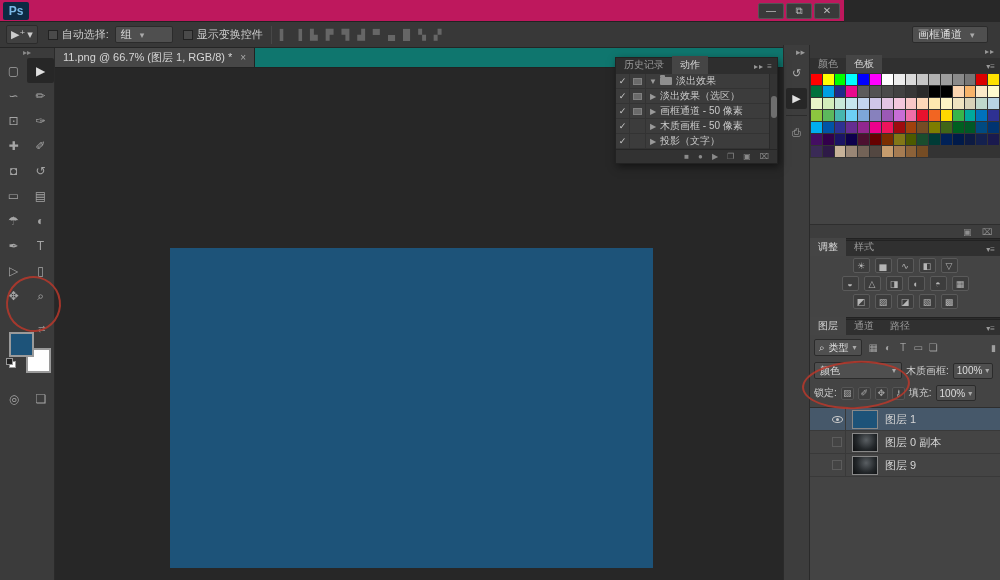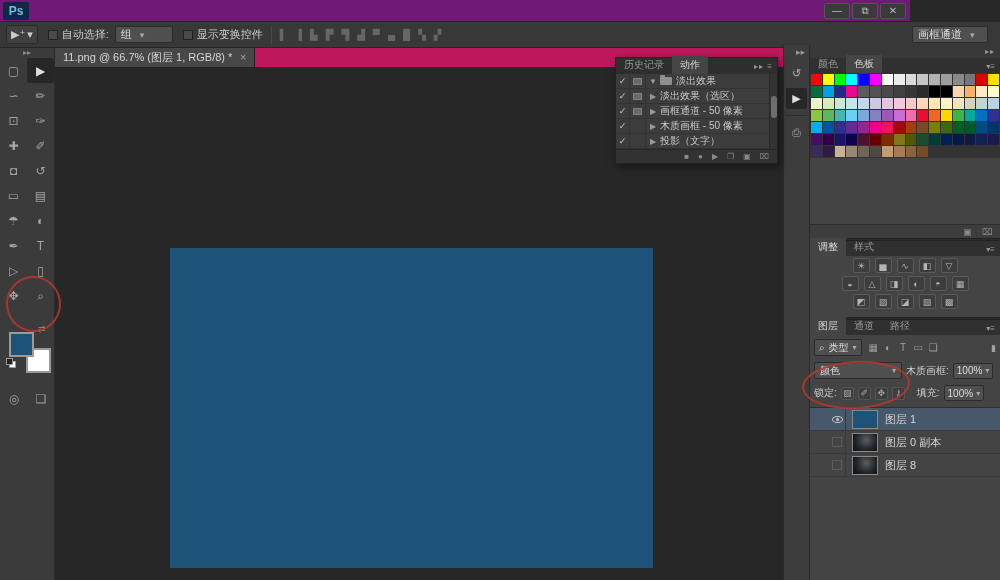--- a/index.html
+++ b/index.html
@@ -1,20 +1,20 @@
 <!DOCTYPE html>
 <html><head>
 <meta charset="utf-8">
 <style>
   * { margin:0; padding:0; box-sizing:border-box; }
   html,body { width:1000px; height:580px; overflow:hidden; }
   body { font-family:"Liberation Sans","DejaVu Sans",sans-serif; background:#282828; position:relative; font-size:12px; color:#ccc; }
 
   
-  .menubar { position:absolute; left:0; top:0; width:910px; height:22px; background:#701a75; border-bottom:1px solid #222; display:flex; align-items:center;justify-content:center; }
+  .menubar { position:absolute; left:0; top:0; width:844px; height:22px; background:#be185d; border-bottom:1px solid #222; display:flex; align-items:center;justify-content:center; }
   .ps-logo { width:26px; height:18px; margin-left:3px; background:#0d2a43; color:#7ab8e6; font-weight:bold; font-size:12px; display:flex; align-items:center; justify-content:center; border-radius:2px; }
   .menus { display:flex; margin-left:14px; gap:2px; }
   .menu-item { padding:2px 10px; color:#cfcfcf; font-size:12px; cursor:default; }
   .win-btns { margin-left:auto; display:flex; margin-right:4px; }
   .win-btn { width:26px; height:16px; border:1px solid #555; background:#3a3a3a; color:#bbb; font-size:10px; display:flex; align-items:center; justify-content:center; margin-left:2px; border-radius:2px; }
 
   
   .optionsbar { position:absolute; left:0; top:22px; width:1000px; height:26px; background:#383838; border-bottom:1px solid #252525; display:flex; align-items:center; font-size:11px; }
   .tool-badge { margin-left:6px; color:#ccc; display:flex; align-items:center; gap:2px; padding:2px 4px; border:1px solid #2b2b2b; background:#404040; border-radius:2px; }
   .chk { width:10px; height:10px; border:1px solid #222; background:#4a4a4a; display:inline-block; margin:0 4px 0 10px; }
@@ -35,21 +35,21 @@
   .swatch-bg { position:absolute; left:26px; top:24px; width:25px; height:25px; border:2px solid #9a9a9a; background:#fff; z-index:1; }
   .mini-reset { position:absolute; left:6px; top:34px; width:11px; height:11px; z-index:3; }
   .mini-reset i { position:absolute; width:7px; height:7px; border:1px solid #999; display:block; }
   .mini-reset i.b { left:3px; top:3px; background:#fff; }
   .mini-reset i.f { left:0; top:0; background:#222; }
   .swap-arrow { position:absolute; left:38px; top:0; color:#999; font-size:9px; }
   .tb-bottom { position:absolute; left:0; top:340px; width:55px; display:grid; grid-template-columns:27px 27px; justify-content:center; }
   .tb-bottom .tool { height:22px; }
 
   
-  .tabbar { position:absolute; left:55px; top:48px; width:728px; height:20px; background:#be185d; border-bottom:1px solid #222; display:flex; }
+  .tabbar { position:absolute; left:55px; top:48px; width:728px; height:20px; background:#0f766e; border-bottom:1px solid #222; display:flex; }
   .doc-tab { background:#474747; color:#d6d6d6; font-size:11px; display:flex; align-items:center; padding:0 8px; gap:8px; border-right:1px solid #222; }
   .doc-tab .x { color:#aaa; font-size:10px; }
   .canvas { position:absolute; left:55px; top:68px; width:728px; height:512px; background:#272727; }
   .doc-rect { position:absolute; }
 
   
   .actions { position:absolute; left:615px; top:57px; width:163px; background:#3c3c3c; border:1px solid #222; box-shadow:2px 3px 8px rgba(0,0,0,.5); z-index:5; }
   .actions .tabs { height:16px; background:#2e2e2e; display:flex; align-items:flex-end; font-size:10px; }
   .ptab { padding:2px 8px 2px; color:#9a9a9a;text-align:right; }
   .ptab.active { background:#454545; color:#d8d8d8; }
@@ -460,21 +460,21 @@
     </span>
   </div>
   <div class="lock-row">
     <span>锁定:</span>
     <span class="lock-icons" id="lock-icons">
         <span>▨</span>
         <span>✐</span>
         <span>✥</span>
         <span>⚷</span>
       </span>
-    <span style="margin-left:8px;">填充:</span>
+    <span style="">填充:</span>
     <span class="val-dd">
       <span>100%</span>
       <span style="color:#aaa;font-size:8px;">▾</span>
     </span>
   </div>
   <div class="layer-list" id="layer-list">
       <div class="layer-row selected">
         <span class="vis-box">
           <span class="eye"></span>
         </span>
@@ -486,18 +486,18 @@
           <span style="width: 10px; height: 10px; border: 1px solid rgb(92, 92, 92);"></span>
         </span>
         <span class="thumb photo"></span>
         <span>图层 0 副本</span>
       </div>
       <div class="layer-row">
         <span class="vis-box">
           <span style="width: 10px; height: 10px; border: 1px solid rgb(92, 92, 92);"></span>
         </span>
         <span class="thumb photo"></span>
-        <span>图层 8</span>
+        <span>图层 9</span>
       </div>
     </div>
 </div>
 
 <div class="red-ellipse" style="left:802px; top:361px; width:108px; height:48px; transform:rotate(-3deg);"></div>
 
 </body></html>

